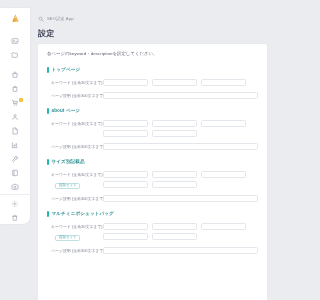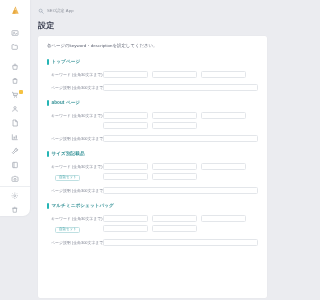--- a/index.html
+++ b/index.html
@@ -12,20 +12,21 @@
     overflow: hidden;
     background: #ebecf0;
     font-family: "Liberation Sans", sans-serif;
     -webkit-font-smoothing: antialiased;
   }
 
   #app {
     position: relative;
     width: 288px;
     height: 224px;
+    margin-top: 8px;
   }
 
   
   .sidebar {
     position: absolute;
     left: 0;
     top: 0;
     width: 30px;
     height: 216px;
     background: #ffffff;

